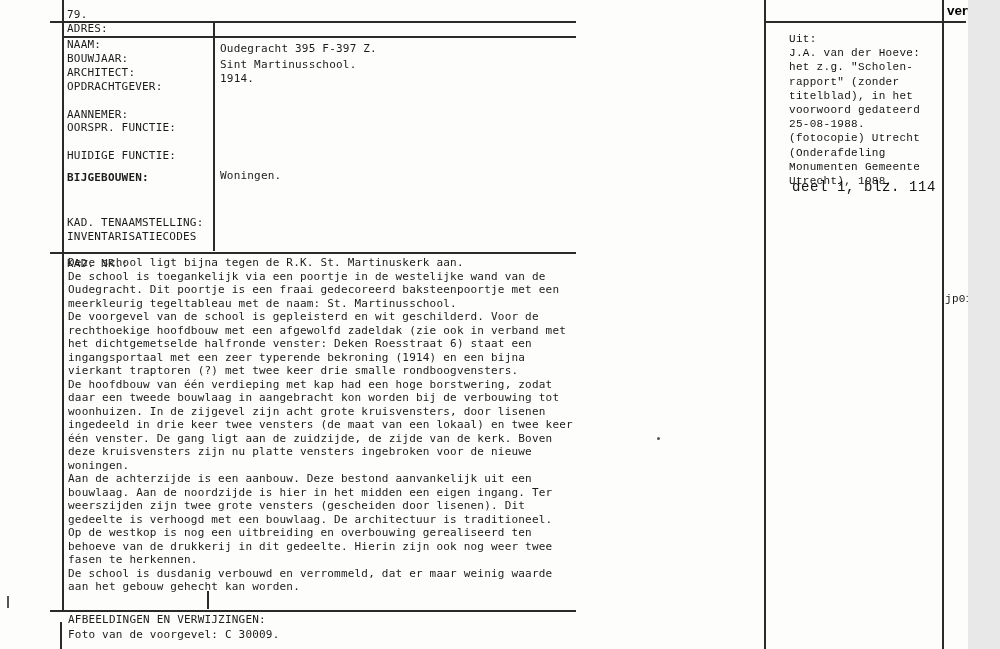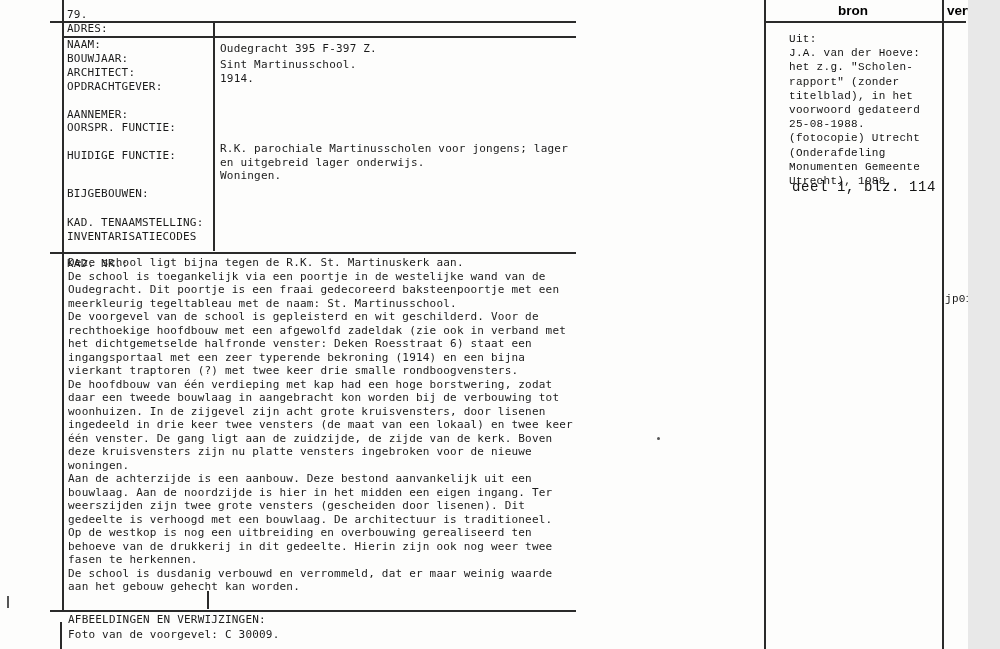--- a/index.html
+++ b/index.html
@@ -48,30 +48,28 @@
   <div class="t" style="left:67px;top:9px;">79.</div>
 
   <div class="t lbl" style="top:23px;">ADRES:</div>
   <div class="t lbl" style="top:39px;">NAAM:</div>
   <div class="t lbl" style="top:53px;">BOUWJAAR:</div>
   <div class="t lbl" style="top:67px;">ARCHITECT:</div>
   <div class="t lbl" style="top:81px;">OPDRACHTGEVER:</div>
   <div class="t lbl" style="top:109px;">AANNEMER:</div>
   <div class="t lbl" style="top:122px;text-align:center;">OORSPR. FUNCTIE:</div>
   <div class="t lbl" style="top:150px;">HUIDIGE FUNCTIE:</div>
-  <div class="t lbl" style="top:188px;">BIJGEBOUWEN:</div>
+  <div class="t lbl" style="top:172px;font-weight:bold;">BIJGEBOUWEN:</div>
   <div class="t lbl" style="top:217px;margin-top:41px;">KAD. NR.:</div>
   <div class="t lbl" style="top:217px;">KAD. TENAAMSTELLING:</div>
   <div class="t lbl" style="top:231px;">INVENTARISATIECODES</div>
 
   <div class="t val" style="top:23px;">Oudegracht 395 F-397 Z.</div>
   <div class="t val" style="top:39px;">Sint Martinusschool.</div>
   <div class="t val" style="top:53px;">1914.</div>
-  <div class="t val multiline" style="top:122px;line-height:14px;width:380px;">R.K. parochiale Martinusscholen voor jongens; lager
-en uitgebreid lager onderwijs.</div>
   <div class="t val" style="top:150px;">Woningen.</div>
 
   <div class="t desc multiline">Deze school ligt bijna tegen de R.K. St. Martinuskerk aan.
 De school is toegankelijk via een poortje in de westelijke wand van de
 Oudegracht. Dit poortje is een fraai gedecoreerd baksteenpoortje met een
 meerkleurig tegeltableau met de naam: St. Martinusschool.
 De voorgevel van de school is gepleisterd en wit geschilderd. Voor de
 rechthoekige hoofdbouw met een afgewolfd zadeldak (zie ook in verband met
 het dichtgemetselde halfronde venster: Deken Roesstraat 6) staat een
 ingangsportaal met een zeer typerende bekroning (1914) en een bijna
@@ -93,21 +91,20 @@
 De school is dusdanig verbouwd en verrommeld, dat er maar weinig waarde
 aan het gebouw gehecht kan worden.</div>
 
   <div class="t" style="left:68px;top:614px;">AFBEELDINGEN EN VERWIJZINGEN:</div>
   <div class="t" style="left:68px;top:629px;">Foto van de voorgevel: C 30009.</div>
 
   <div class="vline" style="left:764px;top:0;height:649px;"></div>
   <div class="vline" style="left:942px;top:0;height:649px;"></div>
   <div class="hline" style="left:764px;top:21px;width:202px;height:2px;"></div>
 
-  <div class="panel-header" style="left:764px;width:178px;text-align:center;">bron</div>
   <div class="panel-header" style="left:947px;">verwerkt</div>
 
   <div class="rtxt" style="left:789px;top:32px;width:150px;">Uit:
 J.A. van der Hoeve:
 het z.g. "Scholen-
 rapport" (zonder
 titelblad), in het
 voorwoord gedateerd
 25-08-1988.
 (fotocopie) Utrecht

